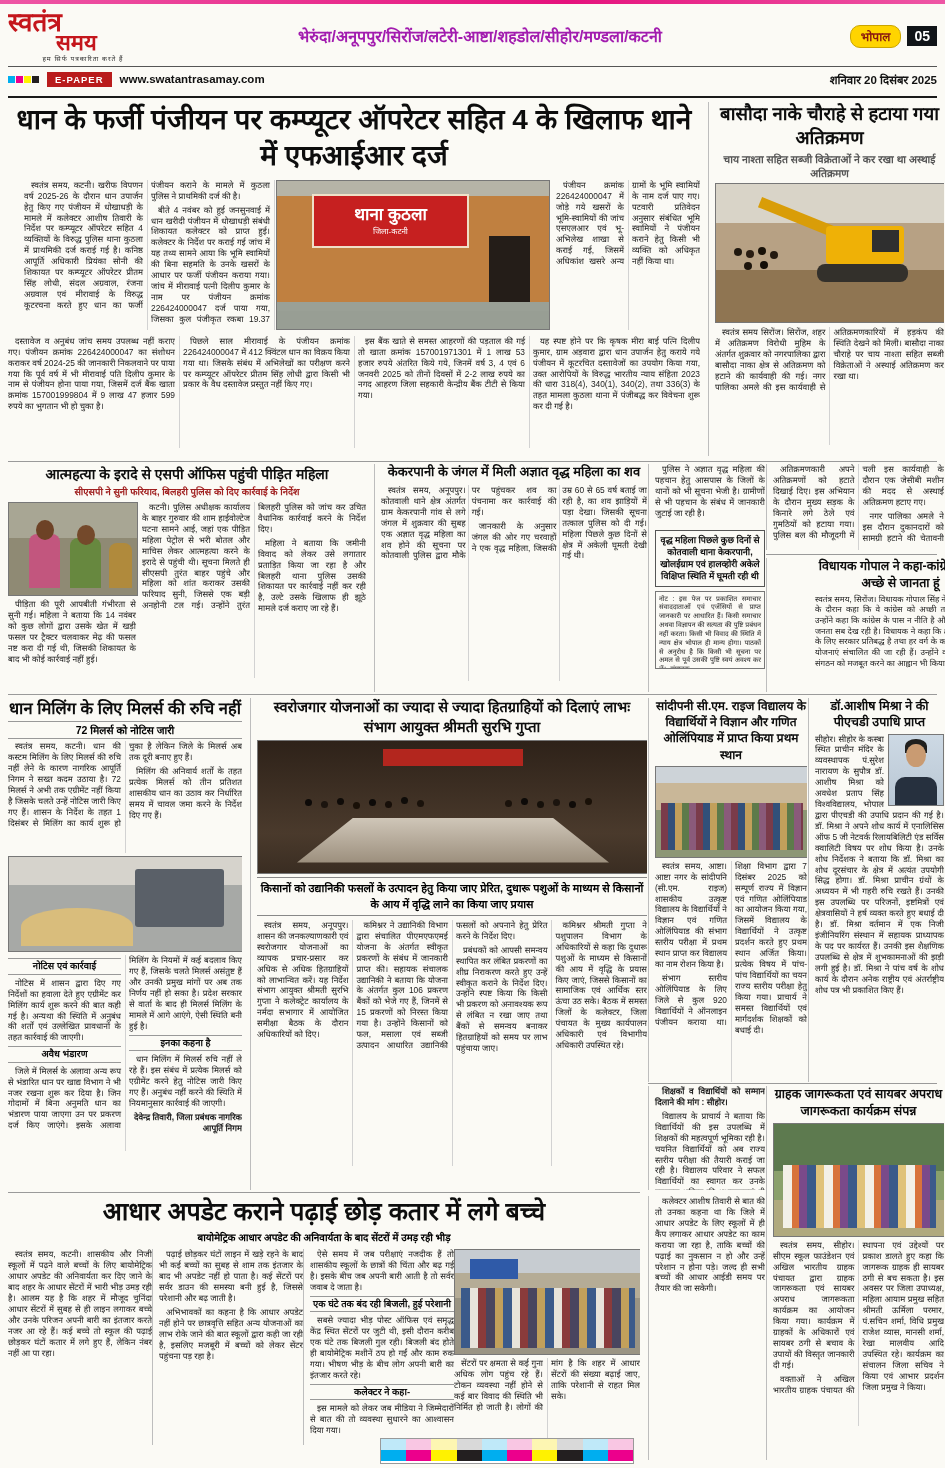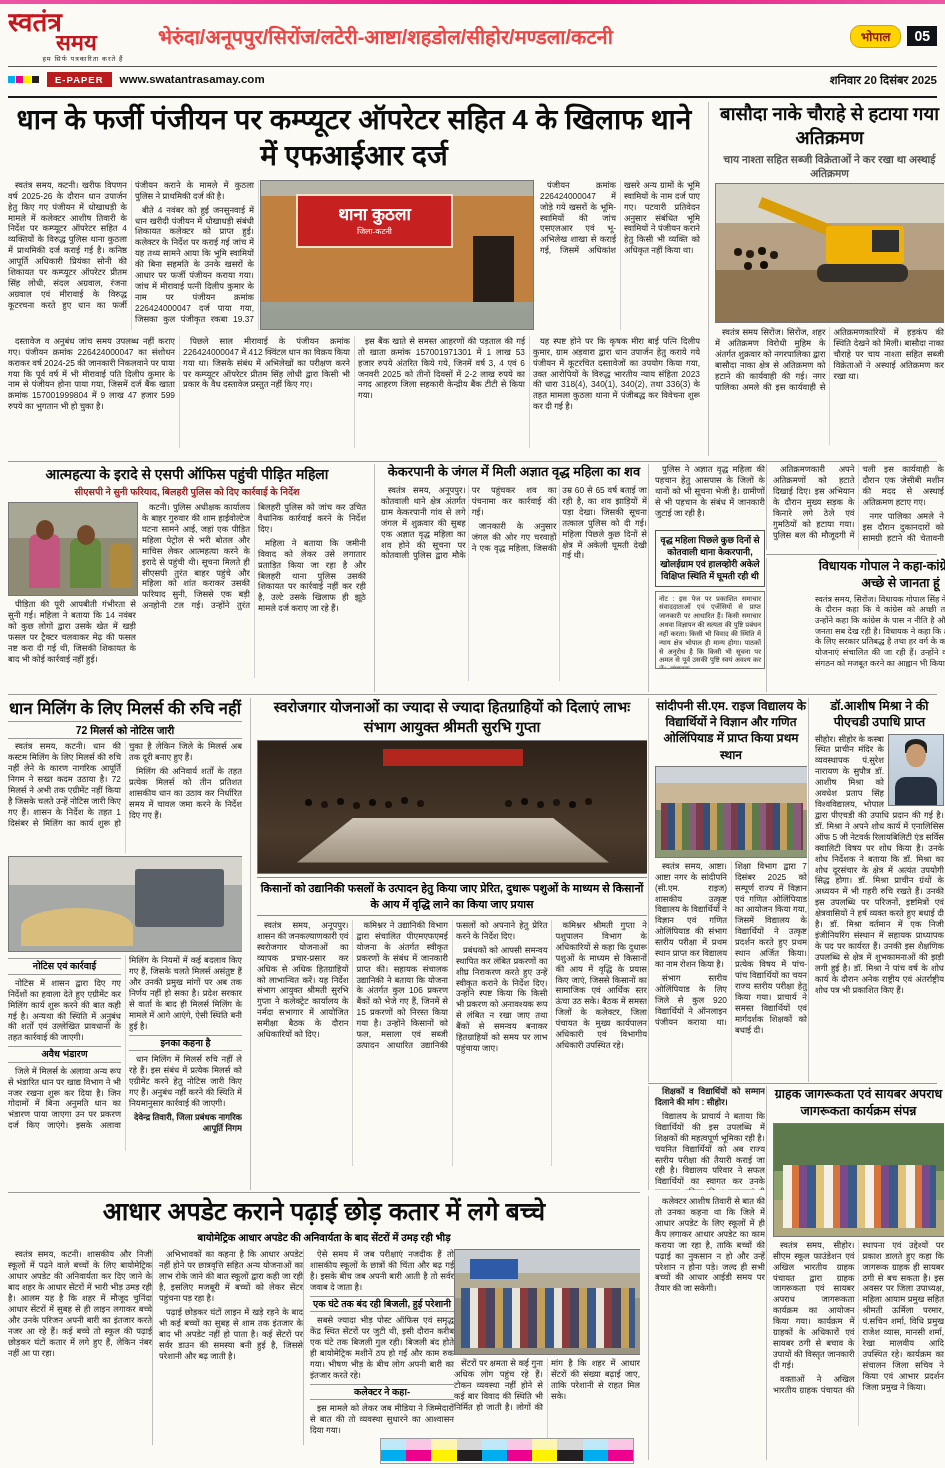--- a/index.html
+++ b/index.html
@@ -25,36 +25,36 @@
   .top-strip{position:absolute;left:0;top:0;width:945px;height:4px;
              background:linear-gradient(90deg,#ee56a5,#e5127d 60%,#ee56a5);}
 
   
   .m-head{left:8px;top:6px;width:929px;height:90px;border-bottom:2px solid #1a1a1a;}
   .mh-row1{display:flex;align-items:center;height:60px;}
   .logo{width:150px;flex:none;}
   .logo1{font-size:26px;font-weight:bold;color:#c4161c;line-height:1.05;}
   .logo2{font-size:22px;font-weight:bold;color:#c4161c;margin:-6px 0 0 48px;line-height:1.05;}
   .logotag{font-size:6.5px;color:#333;text-align:center;letter-spacing:1px;}
-  .locations{flex:1;font-size:20px;font-weight:bold;color:#ef4444;white-space:nowrap;overflow:hidden;}
+  .locations{flex:1;font-size:16px;font-weight:bold;color:#a21caf;text-align:center;white-space:nowrap;overflow:hidden;}
   .mh-right{width:135px;flex:none;display:flex;align-items:center;justify-content:flex-end;gap:6px;}
   .edition-badge{background:#ffd400;color:#8a1a10;font-weight:bold;font-size:12px;padding:2px 10px;border-radius:10px;border:1px solid #caa500;}
   .pagenum{background:#101418;color:#fff;font-weight:bold;font-size:14px;padding:2px 7px;}
   .mh-row2{display:flex;align-items:center;gap:8px;height:24px;border-top:1px solid #555;}
   .mini-sw{display:inline-flex;gap:1px;}
   .mini-sw .sw{width:7px;height:7px;display:inline-block;}
   .epaper{background:#b91c1c;color:#fff;font-weight:bold;font-size:9.5px;padding:2px 8px;letter-spacing:1px;}
   .website{font-size:11.5px;font-weight:bold;color:#111;}
   .mh-date{margin-left:auto;font-size:11.5px;font-weight:bold;color:#111;}
 
   
   .a-fir{left:8px;top:102px;width:692px;height:356px;}
   .h-fir{font-size:28px;line-height:1.3;}
   .fir-top{display:flex;gap:6px;height:150px;margin-top:5px;}
-  .fir-left{width:246px;flex:none;height:100%;}
+  .fir-left{width:246px;flex:none;height:100%;margin-left:16px;}
   .photo.ps{width:272px;height:148px;flex:none;}
   .fir-right{flex:1;height:100%;}
   .fir-bottom{height:112px;margin-top:6px;}
   .ps-wall{position:absolute;inset:0;background:linear-gradient(180deg,#b6b4a7 0 10%,#c08040 10% 82%,#9aa096 82%);}
   .ps-sign{position:absolute;top:9%;left:13%;width:56%;height:34%;background:#c62020;border:2px solid #efe0c8;
            display:flex;flex-direction:column;align-items:center;justify-content:center;color:#fff;}
   .ps-t1{font-size:17px;font-weight:bold;line-height:1.1;}
   .ps-t2{font-size:8px;}
   .ps-door{position:absolute;right:7%;bottom:18%;width:15%;height:45%;background:#241d18;}
   .ps-ground{position:absolute;left:0;bottom:0;width:100%;height:12%;background:#989e94;}
@@ -392,22 +392,22 @@
   </section>
 
   <section class="blk a-aad">
     <h1 class="h-aad">आधार अपडेट कराने पढ़ाई छोड़ कतार में लगे बच्चे</h1>
     <div class="aad-sub">बायोमेट्रिक आधार अपडेट की अनिवार्यता के बाद सेंटरों में उमड़ रही भीड़</div>
     <div class="aad-cols">
       <div class="bt aadc">
           <p>स्वतंत्र समय, कटनी। शासकीय और निजी स्कूलों में पढ़ने वाले बच्चों के लिए बायोमेट्रिक आधार अपडेट की अनिवार्यता कर दिए जाने के बाद शहर के आधार सेंटरों में भारी भीड़ उमड़ रही है। आलम यह है कि शहर में मौजूद चुनिंदा आधार सेंटरों में सुबह से ही लाइन लगाकर बच्चे और उनके परिजन अपनी बारी का इंतजार करते नजर आ रहे हैं। कई बच्चे तो स्कूल की पढ़ाई छोड़कर घंटों कतार में लगे हुए हैं, लेकिन नंबर नहीं आ पा रहा।</p>
         </div>
       <div class="bt aadc vr">
+          <p>पढ़ाई छोड़कर घंटों लाइन में खड़े रहने के बाद भी कई बच्चों का सुबह से शाम तक इंतजार के बाद भी अपडेट नहीं हो पाता है। कई सेंटरों पर सर्वर डाउन की समस्या बनी हुई है, जिससे परेशानी और बढ़ जाती है।</p>
           <p>अभिभावकों का कहना है कि आधार अपडेट नहीं होने पर छात्रवृत्ति सहित अन्य योजनाओं का लाभ रोके जाने की बात स्कूलों द्वारा कही जा रही है, इसलिए मजबूरी में बच्चों को लेकर सेंटर पहुंचना पड़ रहा है।</p>
-          <p>पढ़ाई छोड़कर घंटों लाइन में खड़े रहने के बाद भी कई बच्चों का सुबह से शाम तक इंतजार के बाद भी अपडेट नहीं हो पाता है। कई सेंटरों पर सर्वर डाउन की समस्या बनी हुई है, जिससे परेशानी और बढ़ जाती है।</p>
         </div>
       <div class="bt aadc vr">
         <p>ऐसे समय में जब परीक्षाएं नजदीक हैं तो शासकीय स्कूलों के छात्रों की चिंता और बढ़ गई है। इसके बीच जब अपनी बारी आती है तो सर्वर जवाब दे जाता है।</p>
         <h4 class="sechead">एक घंटे तक बंद रही बिजली, हुई परेशानी</h4>
         <p>सबसे ज्यादा भीड़ पोस्ट ऑफिस एवं समृद्ध केंद्र स्थित सेंटरों पर जुटी थी, इसी दौरान करीब एक घंटे तक बिजली गुल रही। बिजली बंद होते ही बायोमेट्रिक मशीनें ठप हो गईं और काम रुक गया। भीषण भीड़ के बीच लोग अपनी बारी का इंतजार करते रहे।</p>
         <h4 class="sechead">कलेक्टर ने कहा-</h4>
         <p>इस मामले को लेकर जब मीडिया ने जिम्मेदारों से बात की तो व्यवस्था सुधारने का आश्वासन दिया गया।</p>
       </div>
       <div class="aad-photo-col">
         <div class="photo q">

